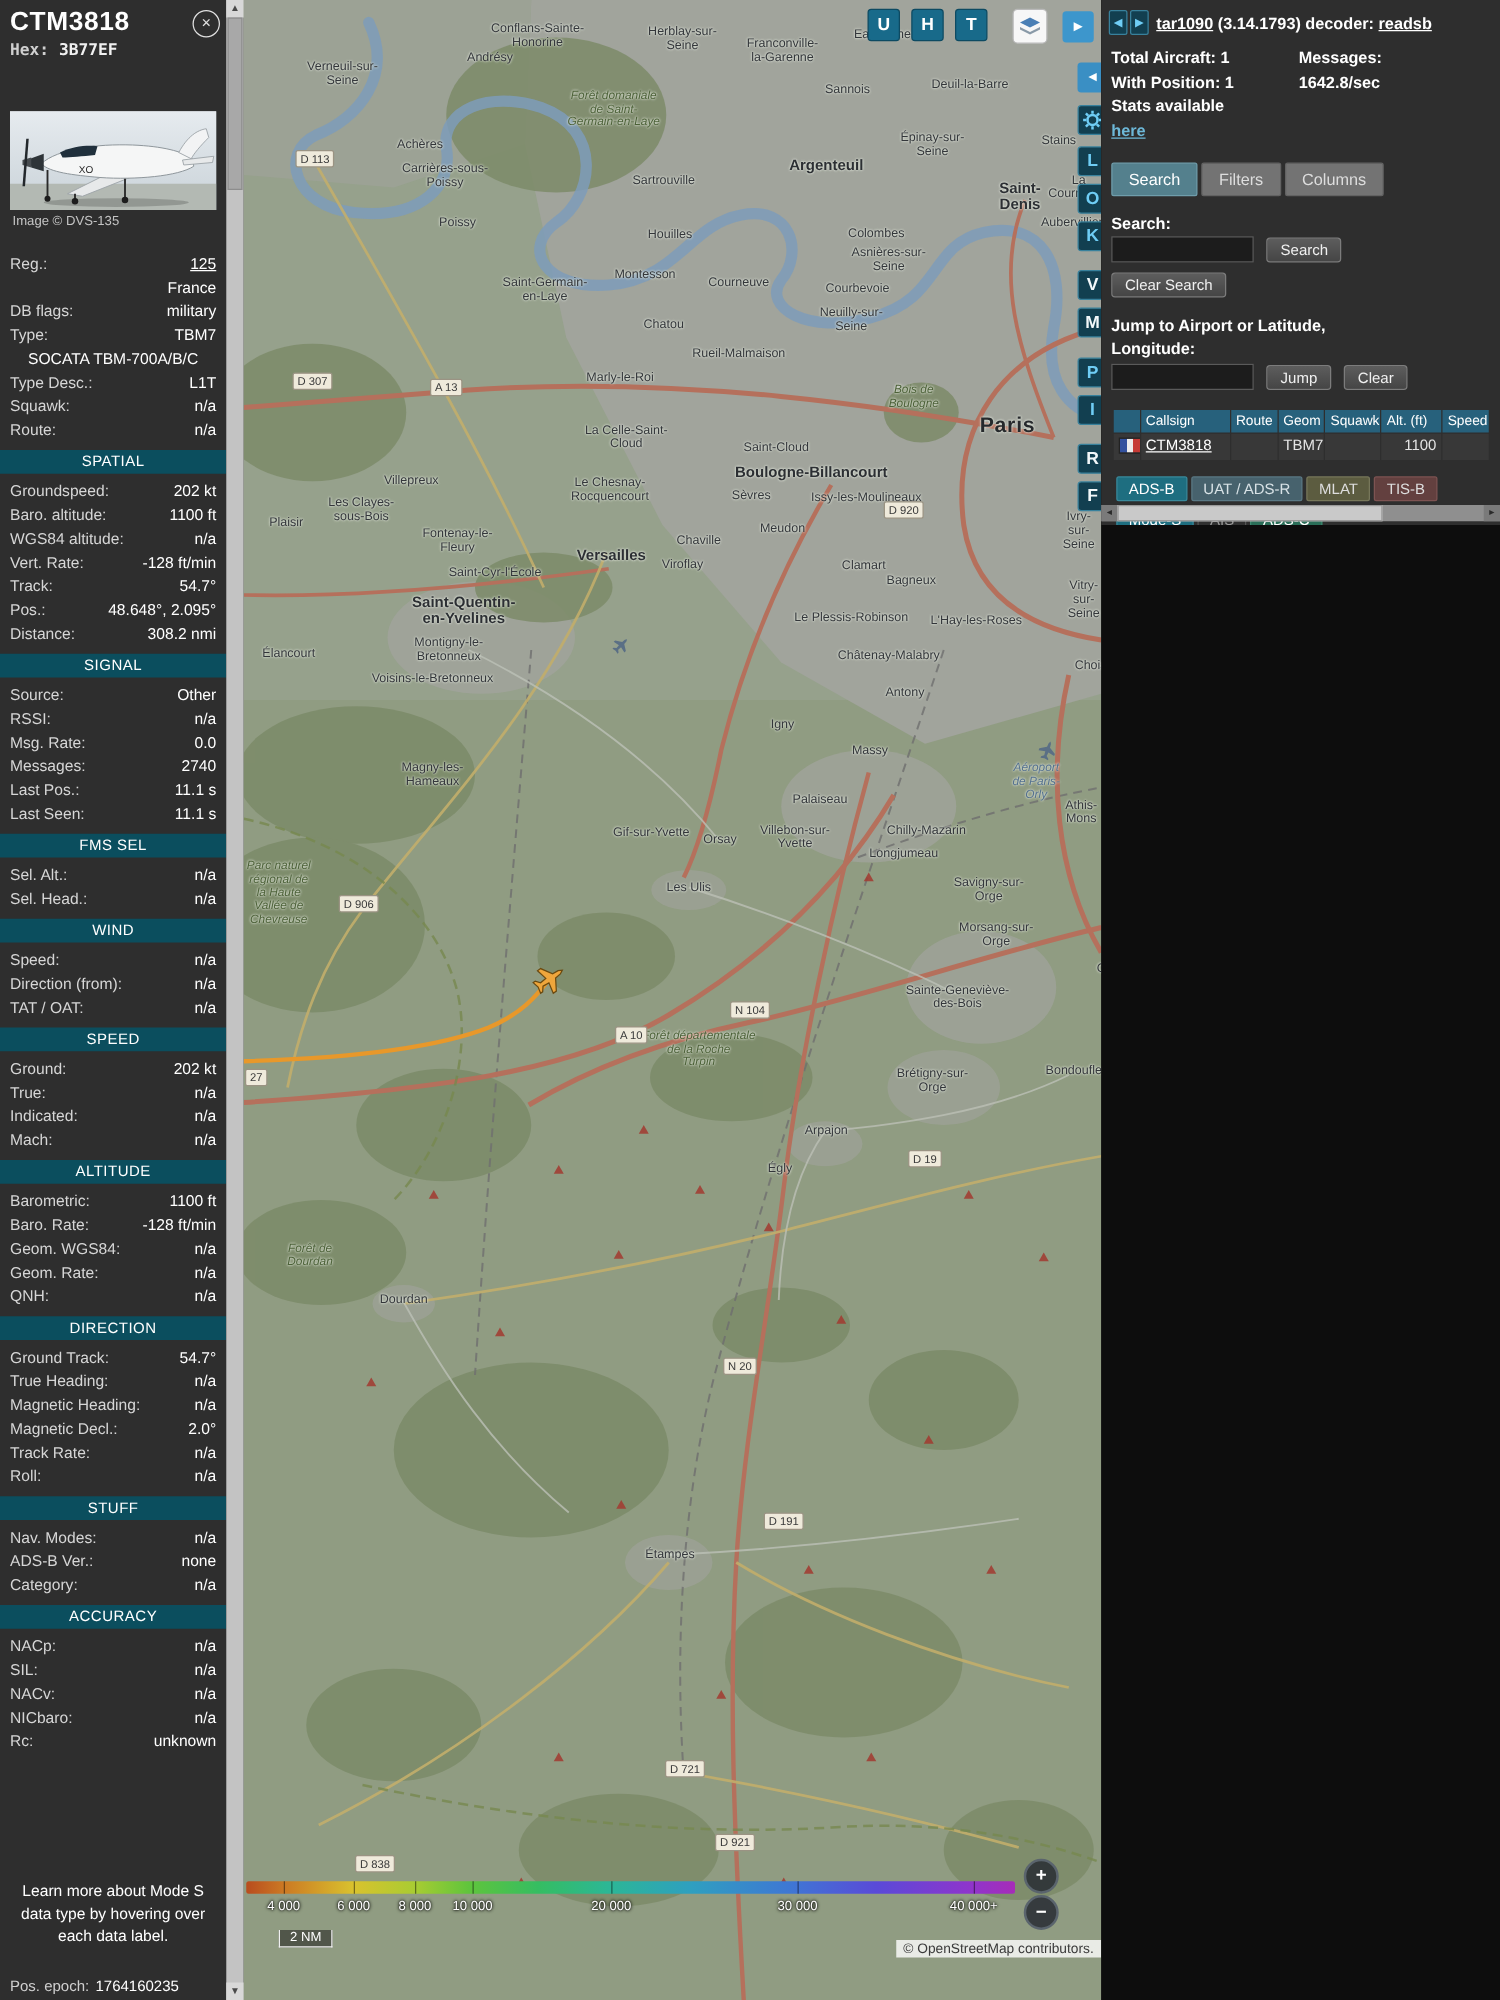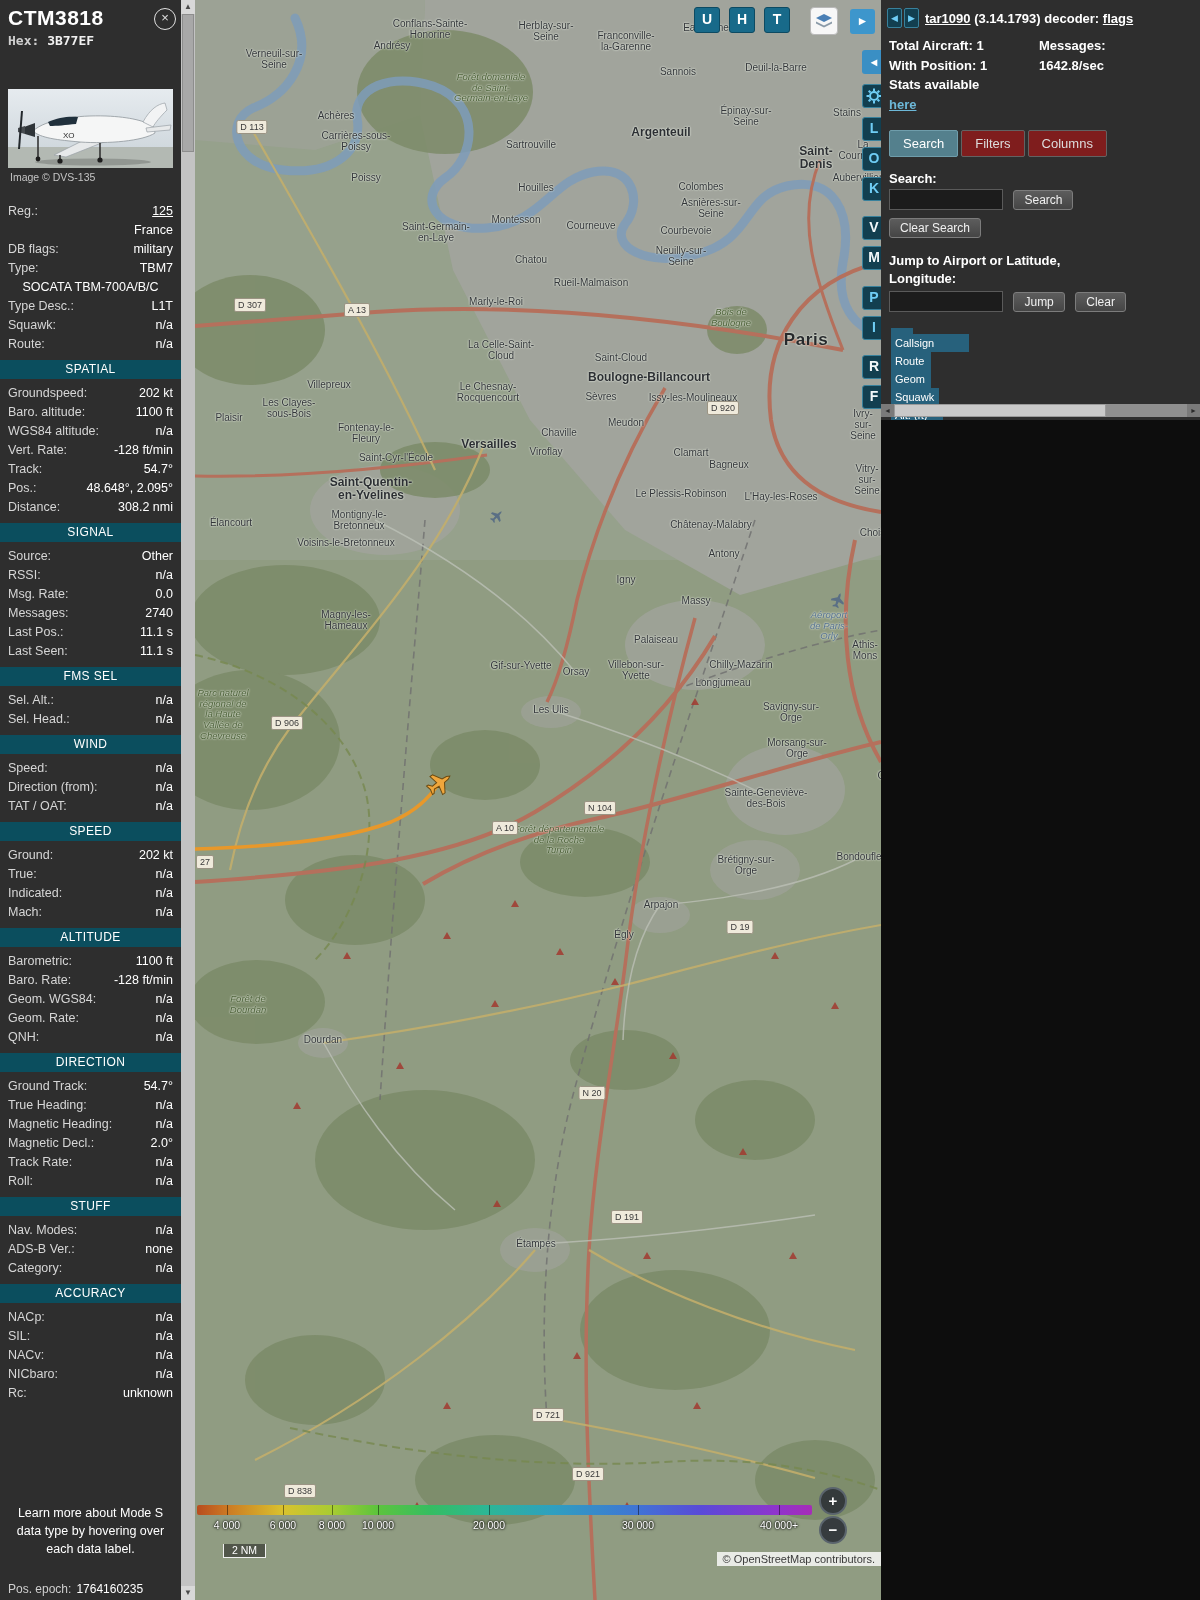--- a/index.html
+++ b/index.html
@@ -86,34 +86,34 @@
   .rp-header{display:flex;align-items:center;padding:8px 6px 2px;}
   .nav-btn{width:15px;height:20px;background:#123f50;border:1px solid #38819c;border-radius:2px;box-sizing:border-box;
            color:#6fcdf5;font-size:9px;text-align:center;line-height:18px;margin-right:2px;cursor:pointer;}
   .rp-title{font-size:13px;font-weight:bold;color:#fff;margin-left:4px;white-space:nowrap;}
   .rp-title .u-link{cursor:pointer;}
   .stats{display:flex;padding:6px 8px 0;font-size:13px;font-weight:bold;color:#fff;line-height:1.5;}
   .stats-left{width:150px;}
   .stats-right{flex:1;}
   .link-blue{color:#6db8d8;text-decoration:underline;cursor:pointer;font-weight:bold;}
   .tabs{display:flex;margin:16px 8px 0;}
-  .tab{padding:5px 13px;font-size:13px;color:#ddd;background:#7f1d1d;border:1px solid #626262;margin-right:3px;
+  .tab{padding:5px 13px;font-size:13px;color:#ddd;background:#737373;border:1px solid #626262;margin-right:3px;
        border-radius:2px;cursor:pointer;}
   .tab.active{background:#54808d;border-color:#6f9dab;color:#fff;}
   .search-area{padding:2px 8px 0;}
   .slabel{display:block;font-size:13px;font-weight:bold;color:#fff;margin:12px 0 3px;}
   .tinput{width:104px;height:17px;background:#1c1c1c;border:1px solid #5a5a5a;color:#eee;font-size:12px;
           padding:1px 4px;vertical-align:middle;font-family:"Liberation Sans",sans-serif;}
   .btn{font-size:12px;color:#f0f0f0;background:linear-gradient(#5d5d5d,#454545);border:1px solid #7c7c7c;
        border-radius:3px;padding:2px 10px;margin-left:6px;cursor:pointer;font-family:"Liberation Sans",sans-serif;}
   .clear-row{margin-top:8px;}
   .clear-row .btn{margin-left:0;}
   .jlabel{font-size:13px;font-weight:bold;color:#fff;margin:14px 0 4px;width:240px;line-height:1.35;}
   .actable{margin:16px 0 0 2px;}
-  .thead,.trow{display:flex;flex-direction:column;}
+  .thead,.trow{display:flex;}
   .th{background:#27617c;color:#fff;font-size:11px;padding:3px 4px;margin-right:1px;overflow:hidden;white-space:nowrap;box-sizing:border-box;cursor:pointer;}
   .td{background:#383838;color:#e4e4e4;font-size:12px;padding:2px 4px;margin:1px 1px 0 0;overflow:hidden;white-space:nowrap;box-sizing:border-box;}
   .c0{width:22px;} .c1{width:78px;} .c2{width:40px;} .c3{width:40px;} .c4{width:48px;} .c5{width:52px;} .c6{width:40px;}
   .td.num{text-align:right;}
   .td.c1{color:#fff;cursor:pointer;}
   .flag-fr{display:inline-block;width:16px;height:11px;margin-top:1px;
      background:linear-gradient(to right,#33519e 0 33%,#ececec 33% 66%,#c63b36 66% 100%);border:1px solid #222;}
   .filters{margin:12px 0 0 4px;}
   .frow{margin-top:3px;}
   .fbtn{display:inline-block;font-size:12px;padding:2px 9px;margin:1px 3px 1px 0;border-radius:2px;border:1px solid;cursor:pointer;}
@@ -709,21 +709,21 @@
 
 <div id="right-panel">
   <div class="rp-top">
     <div class="rp-header">
       <span class="nav-btn">◀</span>
       <span class="nav-btn">▶</span>
       <span class="rp-title">
         <span class="u-link">tar1090</span>
         <span>(3.14.1793)</span>
         <span>decoder:</span>
-        <span class="u-link">flags</span>
+        <span class="u-link">readsb</span>
       </span>
     </div>
     <div class="stats">
       <div class="stats-left">
         <div>
           <span>Total Aircraft:</span>
           <span>1</span>
         </div>
         <div>
           <span>With Position:</span>

